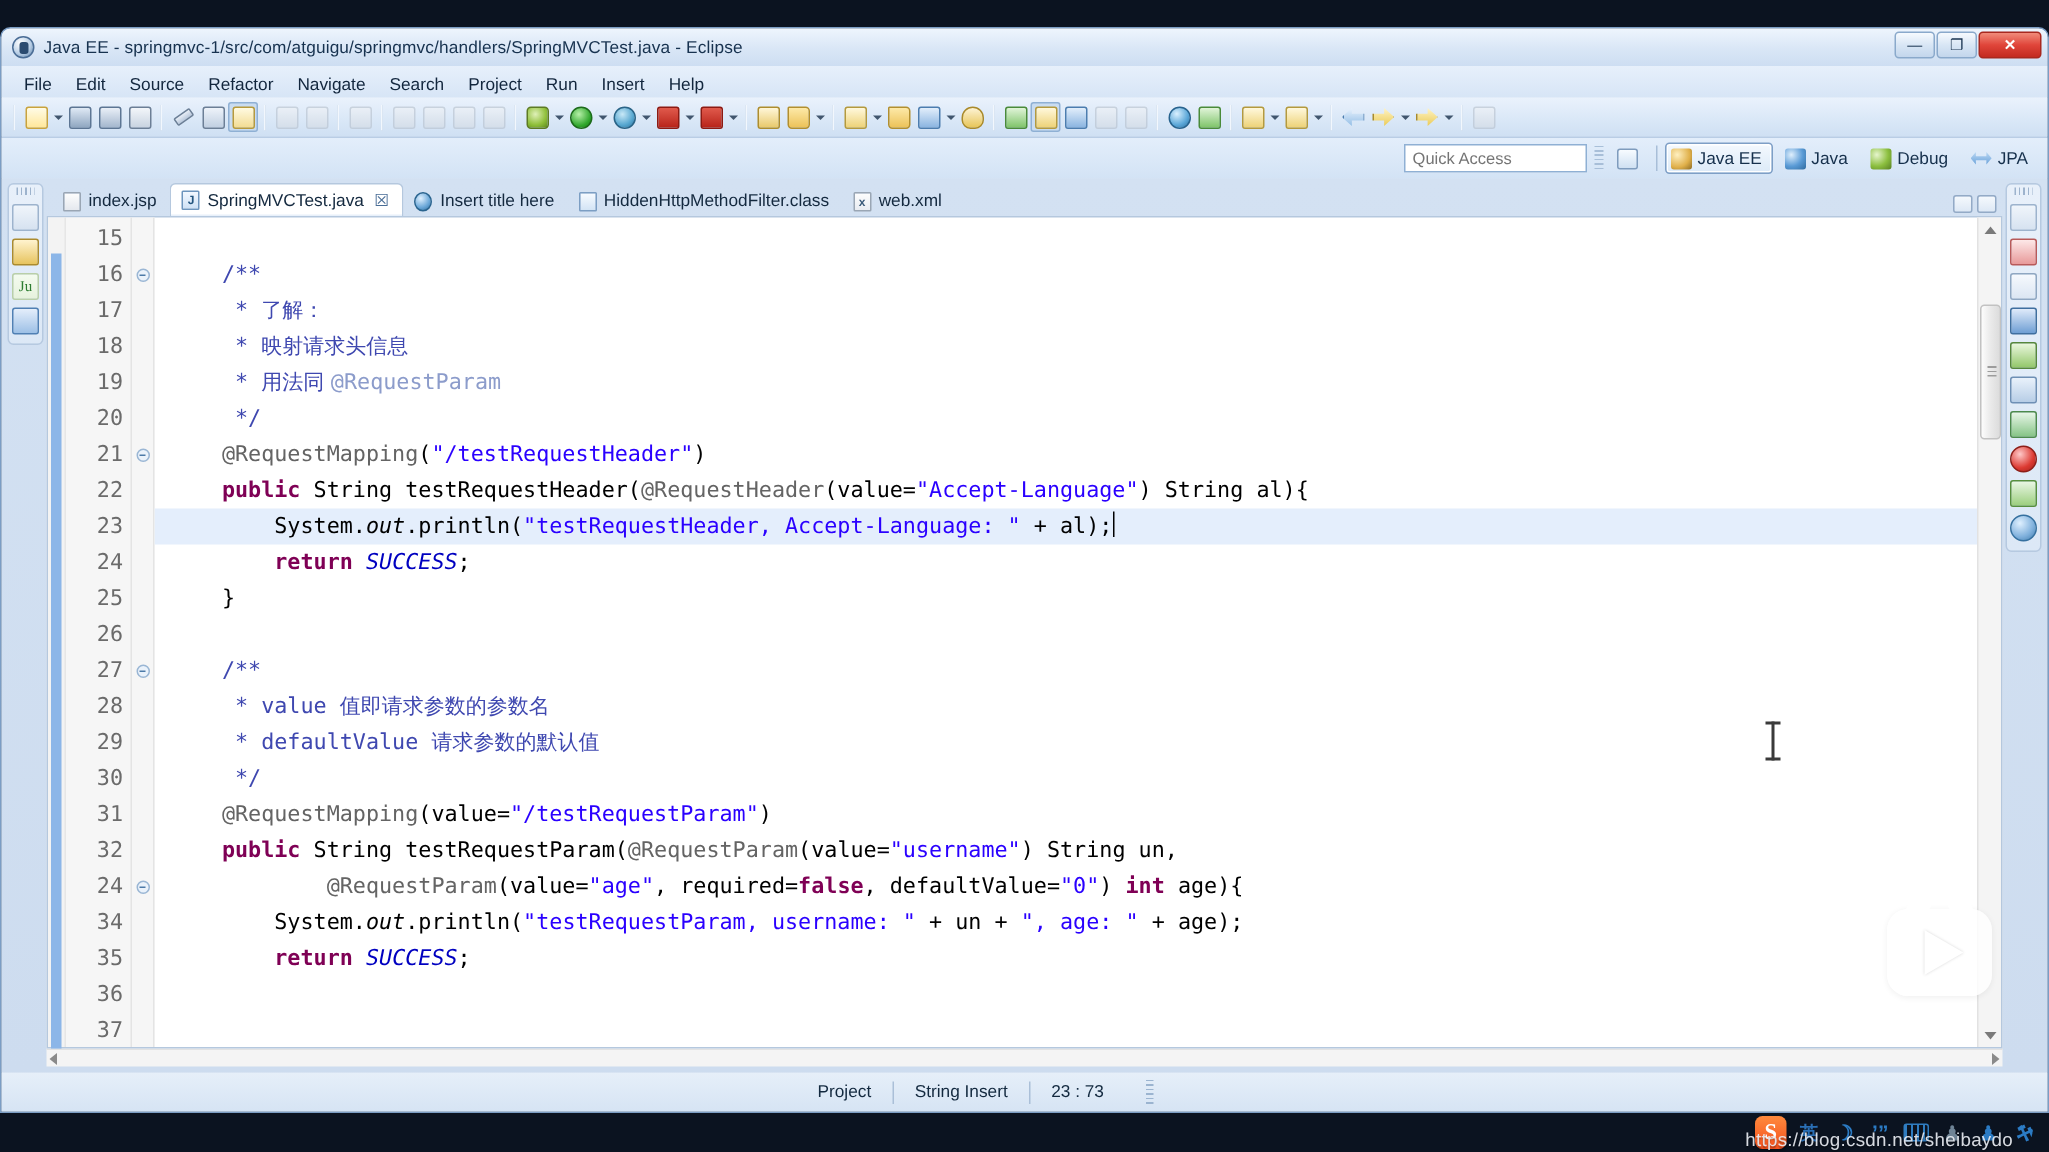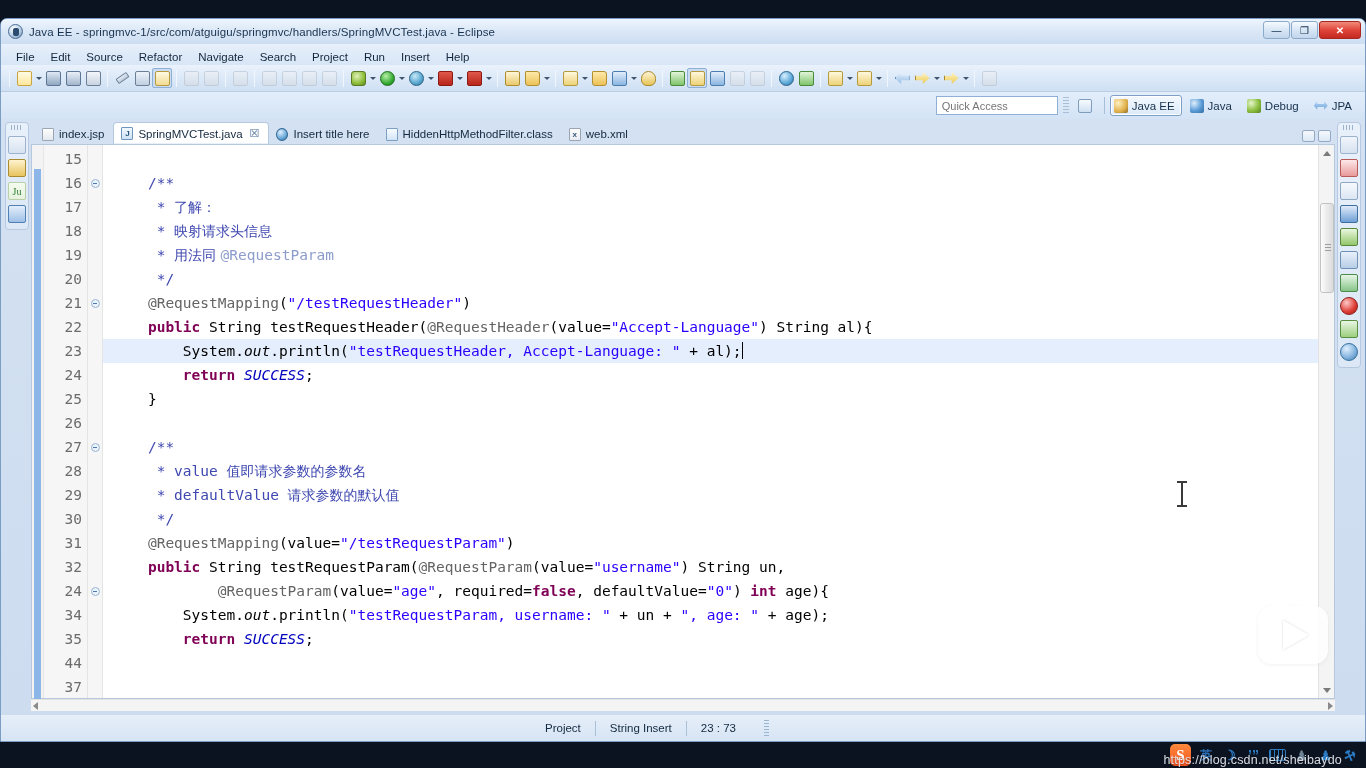--- a/index.html
+++ b/index.html
@@ -645,21 +645,21 @@
             <div class="ln">26</div>
             <div class="ln">27</div>
             <div class="ln">28</div>
             <div class="ln">29</div>
             <div class="ln">30</div>
             <div class="ln">31</div>
             <div class="ln">32</div>
             <div class="ln">24</div>
             <div class="ln">34</div>
             <div class="ln">35</div>
-            <div class="ln">44</div>
+            <div class="ln">36</div>
             <div class="ln">37</div>
           </div>
         <div id="fold-col">
             <div class="fl"></div>
             <div class="fl">
               <div class="fold-mark"></div>
             </div>
             <div class="fl"></div>
             <div class="fl"></div>
             <div class="fl"></div>

